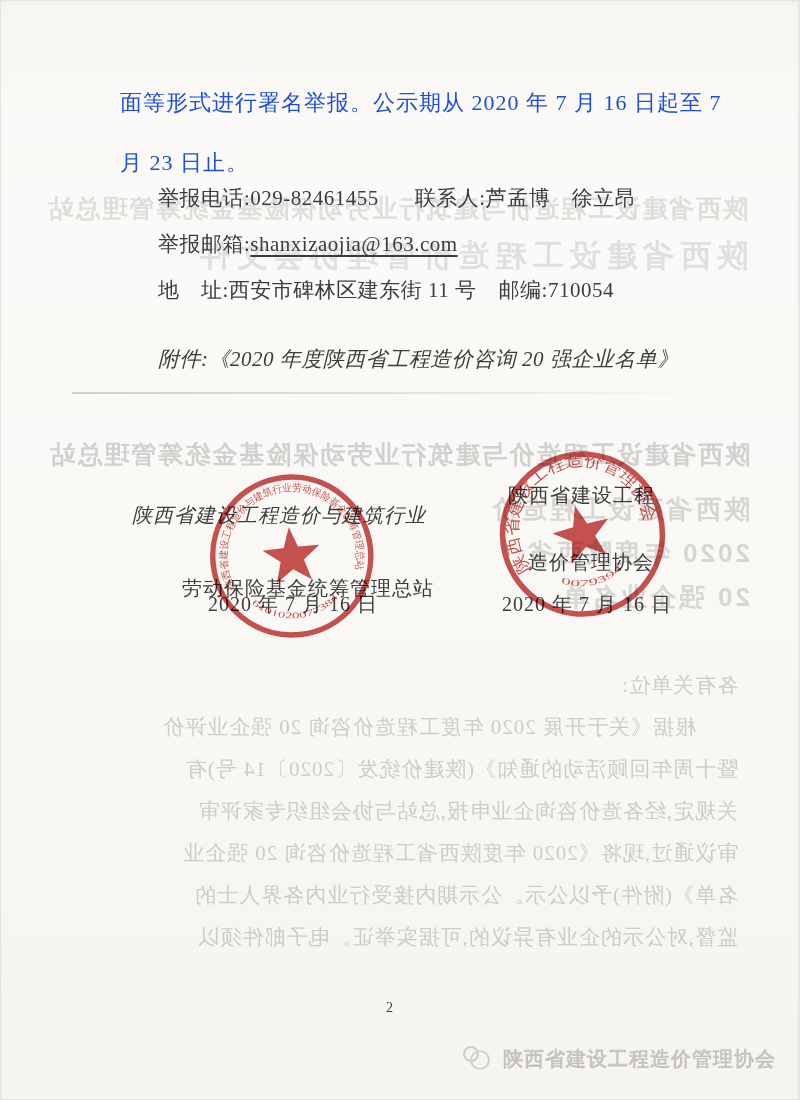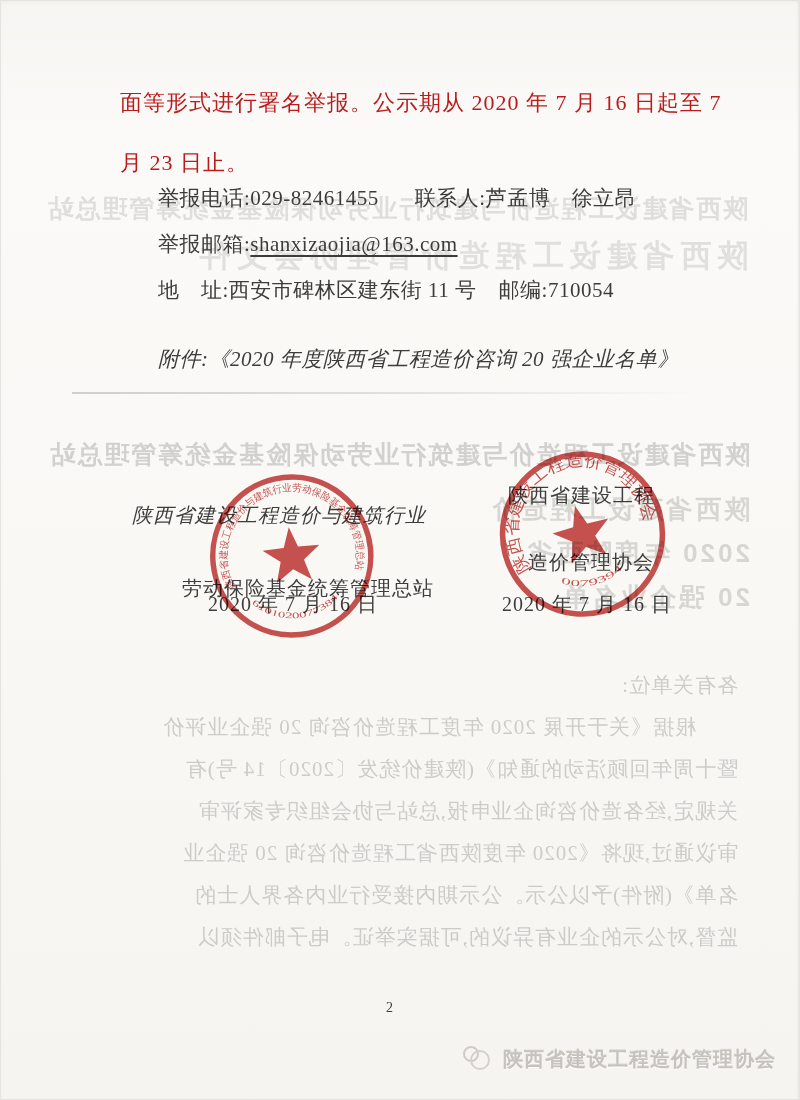--- a/index.html
+++ b/index.html
@@ -4,21 +4,21 @@
 <style>
   html,body{margin:0;padding:0;}
   body{
     width:800px;height:1100px;position:relative;overflow:hidden;
     font-family:"Liberation Serif", serif;
     background:linear-gradient(180deg,#f6f5f2 0%,#fbfaf8 12%,#f9f8f5 55%,#f5f4f1 100%);
     box-shadow:inset 0 0 0 1px #e6e4e0, inset -2px 0 3px rgba(0,0,0,.05), inset 0 2px 4px rgba(0,0,0,.035);
     color:#3a3a3a;
   }
   .abs{position:absolute;}
-  .bodyline{font-size:22px;letter-spacing:1px;white-space:nowrap;color:#b91c1c;}
+  .bodyline{font-size:22px;letter-spacing:1px;white-space:nowrap;color:#1d4ed8;}
   .cline{font-size:21px;letter-spacing:.5px;white-space:nowrap;color:#3c3c3c;}
   .cline .g1{margin-left:36px;}
   .cline .g2{margin-left:22px;}
   .u{text-decoration:underline;text-underline-offset:4px;}
   .sig{font-size:20px;letter-spacing:1px;white-space:nowrap;color:#3d3d3d;}
   .sep{height:2px;background:linear-gradient(90deg,rgba(175,172,166,.55),rgba(175,172,166,.28) 60%,rgba(175,172,166,0));}
   
   .bleed{transform:scaleX(-1);filter:blur(.5px);pointer-events:none;}
   .bleed div{white-space:nowrap;}
   .bl-title1{font-family:"Liberation Sans",sans-serif;font-weight:bold;font-size:25px;letter-spacing:2px;color:rgba(125,122,118,.22);}

